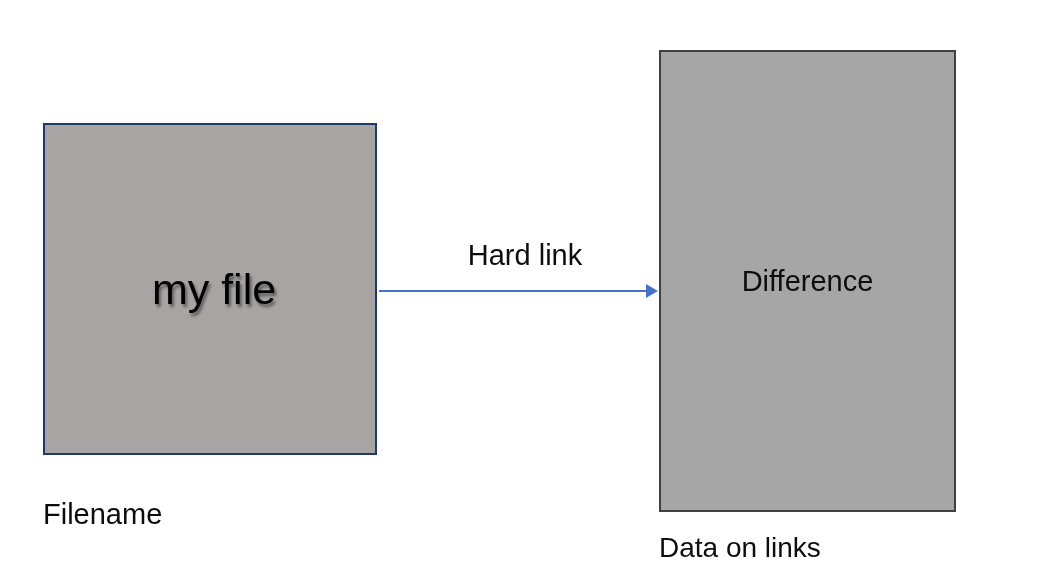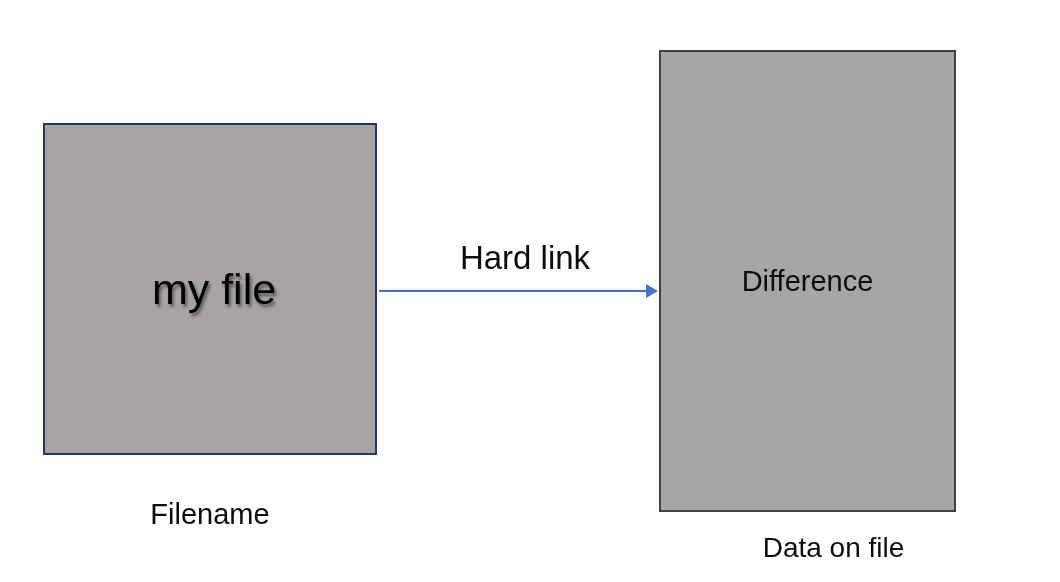--- a/index.html
+++ b/index.html
@@ -42,41 +42,41 @@
     height: 462px;
     border: 2px solid #404040;
     background: #a6a6a6;
     font-size: 29px;
     line-height: 51px;
     flex-direction: column;
   }
   .data-box span { display: block; white-space: nowrap; }
   .caption {
     position: absolute;
-    text-align: center;
+    text-align: left;
   }
   .caption-filename {
     left: 43px;
     top: 498px;
     width: 334px;
     font-size: 29px;
   }
   .caption-data {
     left: 659px;
     top: 532px;
     width: 349px;
     font-size: 28px;
   }
   .arrow-label {
     position: absolute;
     left: 405px;
     top: 239px;
     width: 240px;
     text-align: center;
-    font-size: 33px;
+    font-size: 29px;
   }
   .arrow-line {
     position: absolute;
     left: 379px;
     top: 290px;
     width: 270px;
     height: 2px;
     background: #4472c4;
   }
   .arrow-head {
@@ -98,20 +98,20 @@
   <div class="shape filename-box" style="background: rgb(169, 164, 164); border-color: rgb(31, 56, 100); padding-left: 8px;">
     <span>my file</span>
   </div>
 
   <div class="caption caption-filename">Filename</div>
 
   <div class="shape data-box" style="background: rgb(166, 166, 166); border-color: rgb(64, 64, 64);">
     <span>Difference</span>
   </div>
 
-  <div class="caption caption-data">Data on file</div>
+  <div class="caption caption-data">Data on links</div>
 
   <div class="arrow-label">Hard link</div>
 
   <div class="arrow-line" style="background: rgb(68, 114, 196);"></div>
   <div class="arrow-head" style="border-left-color: rgb(68, 114, 196);"></div>
 
 </div>
 
 </body></html>

